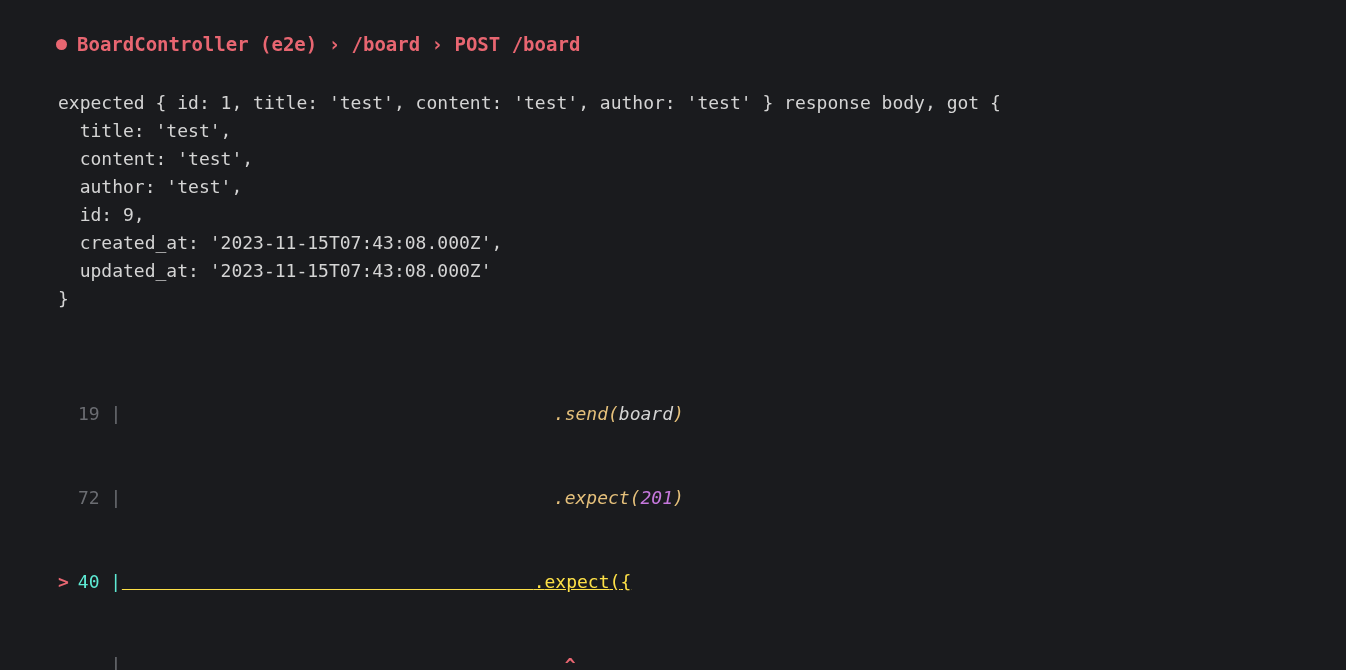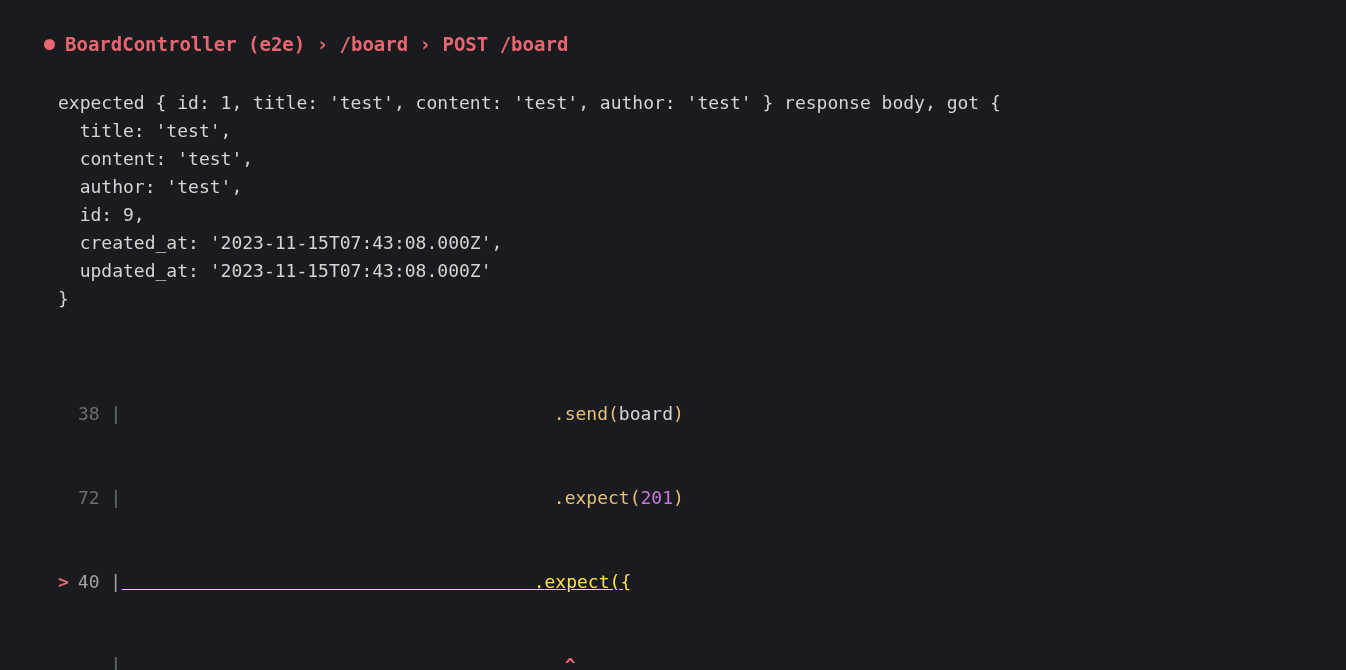--- a/index.html
+++ b/index.html
@@ -12,21 +12,21 @@
       color: #d4d4d4;
       font-family: 'SF Mono', 'Monaco', 'Menlo', 'Consolas', monospace;
       font-size: 18px;
       line-height: 1.55;
       padding: 30px 0 0 0;
       overflow: hidden;
       width: 1346px;
       height: 670px;
     }
     .header {
-      padding-left: 44px;
+      padding-left: 56px;
       display: flex;
       align-items: center;
       gap: 10px;
       margin-bottom: 30px;
     }
     .bullet {
       width: 11px;
       height: 11px;
       border-radius: 50%;
       background-color: #e86671;
@@ -58,24 +58,25 @@
       text-align: left;
       user-select: none;
     }
     .gutter-caret {
       color: #e86671;
       font-weight: bold;
       margin-left: -20px;
       margin-right: 9px;
     }
     .gutter-dim {
-      color: #a3a3a3;
+      color: #5eead4;
     }
     .code-text {
       color: #d4d4d4;
+      font-style: italic;
     }
     .dim {
       color: #fde047;
       text-decoration: underline;
     }
     .yellow {
       color: #e5c07b;
     }
     .purple {
       color: #c678dd;
@@ -98,21 +99,21 @@
   <div class="error-msg"><span>expected { id: 1, title: 'test', content: 'test', author: 'test' } response body, got {</span>
 <span>  title: 'test',</span>
 <span>  content: 'test',</span>
 <span>  author: 'test',</span>
 <span>  id: 9,</span>
 <span>  created_at: '2023-11-15T07:43:08.000Z',</span>
 <span>  updated_at: '2023-11-15T07:43:08.000Z'</span>
 <span>}</span></div>
 
   <div class="code-block">
-    <div class="line"><span class="gutter"><span>38</span> |</span><span class="code-text"><span>                                      </span><span class="yellow">.</span><span class="yellow">send</span><span class="yellow">(</span><span>board</span><span class="yellow">)</span></span></div>
+    <div class="line"><span class="gutter"><span>19</span> |</span><span class="code-text"><span>                                      </span><span class="yellow">.</span><span class="yellow">send</span><span class="yellow">(</span><span>board</span><span class="yellow">)</span></span></div>
     <div class="line"><span class="gutter"><span>72</span> |</span><span class="code-text"><span>                                      </span><span class="yellow">.</span><span class="yellow">expect</span><span class="yellow">(</span><span class="purple">201</span><span class="yellow">)</span></span></div>
     <div class="line"><span class="gutter-caret">&gt;</span><span class="gutter gutter-dim" style="min-width:44px"><span>40</span> |</span><span class="dim"><span>                                      </span><span>.</span><span>expect</span><span>(</span><span>{</span></span></div>
     <div class="line"><span class="gutter">   |</span><span class="code-text"><span>                                       </span><span class="red-caret">^</span></span></div>
     
     
     
   </div>
 
 </div>
 

